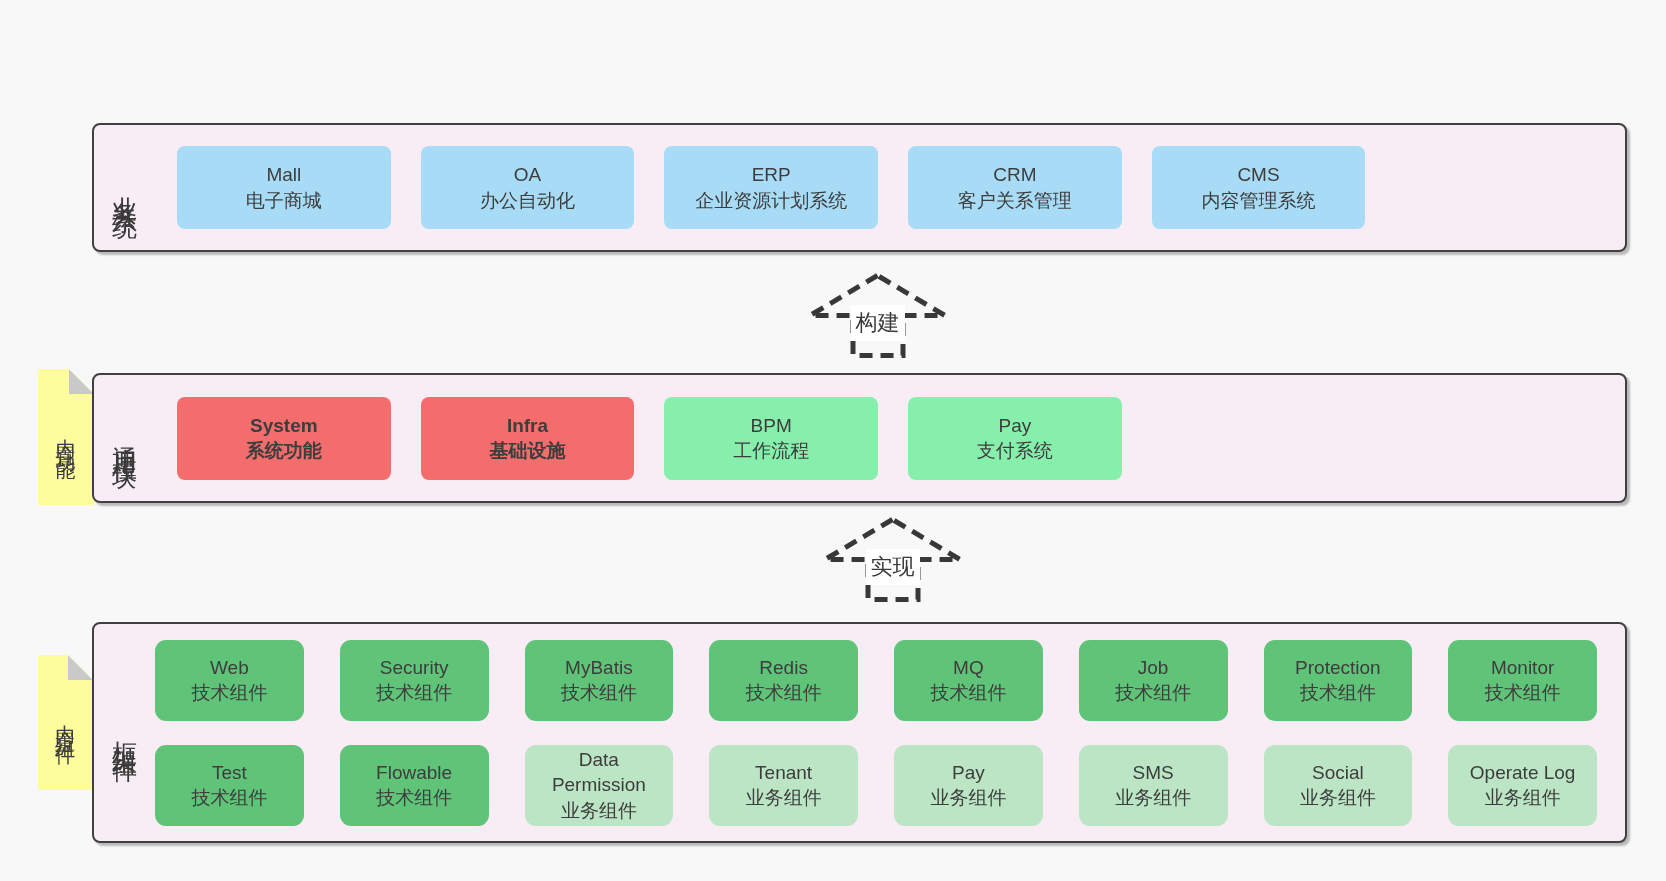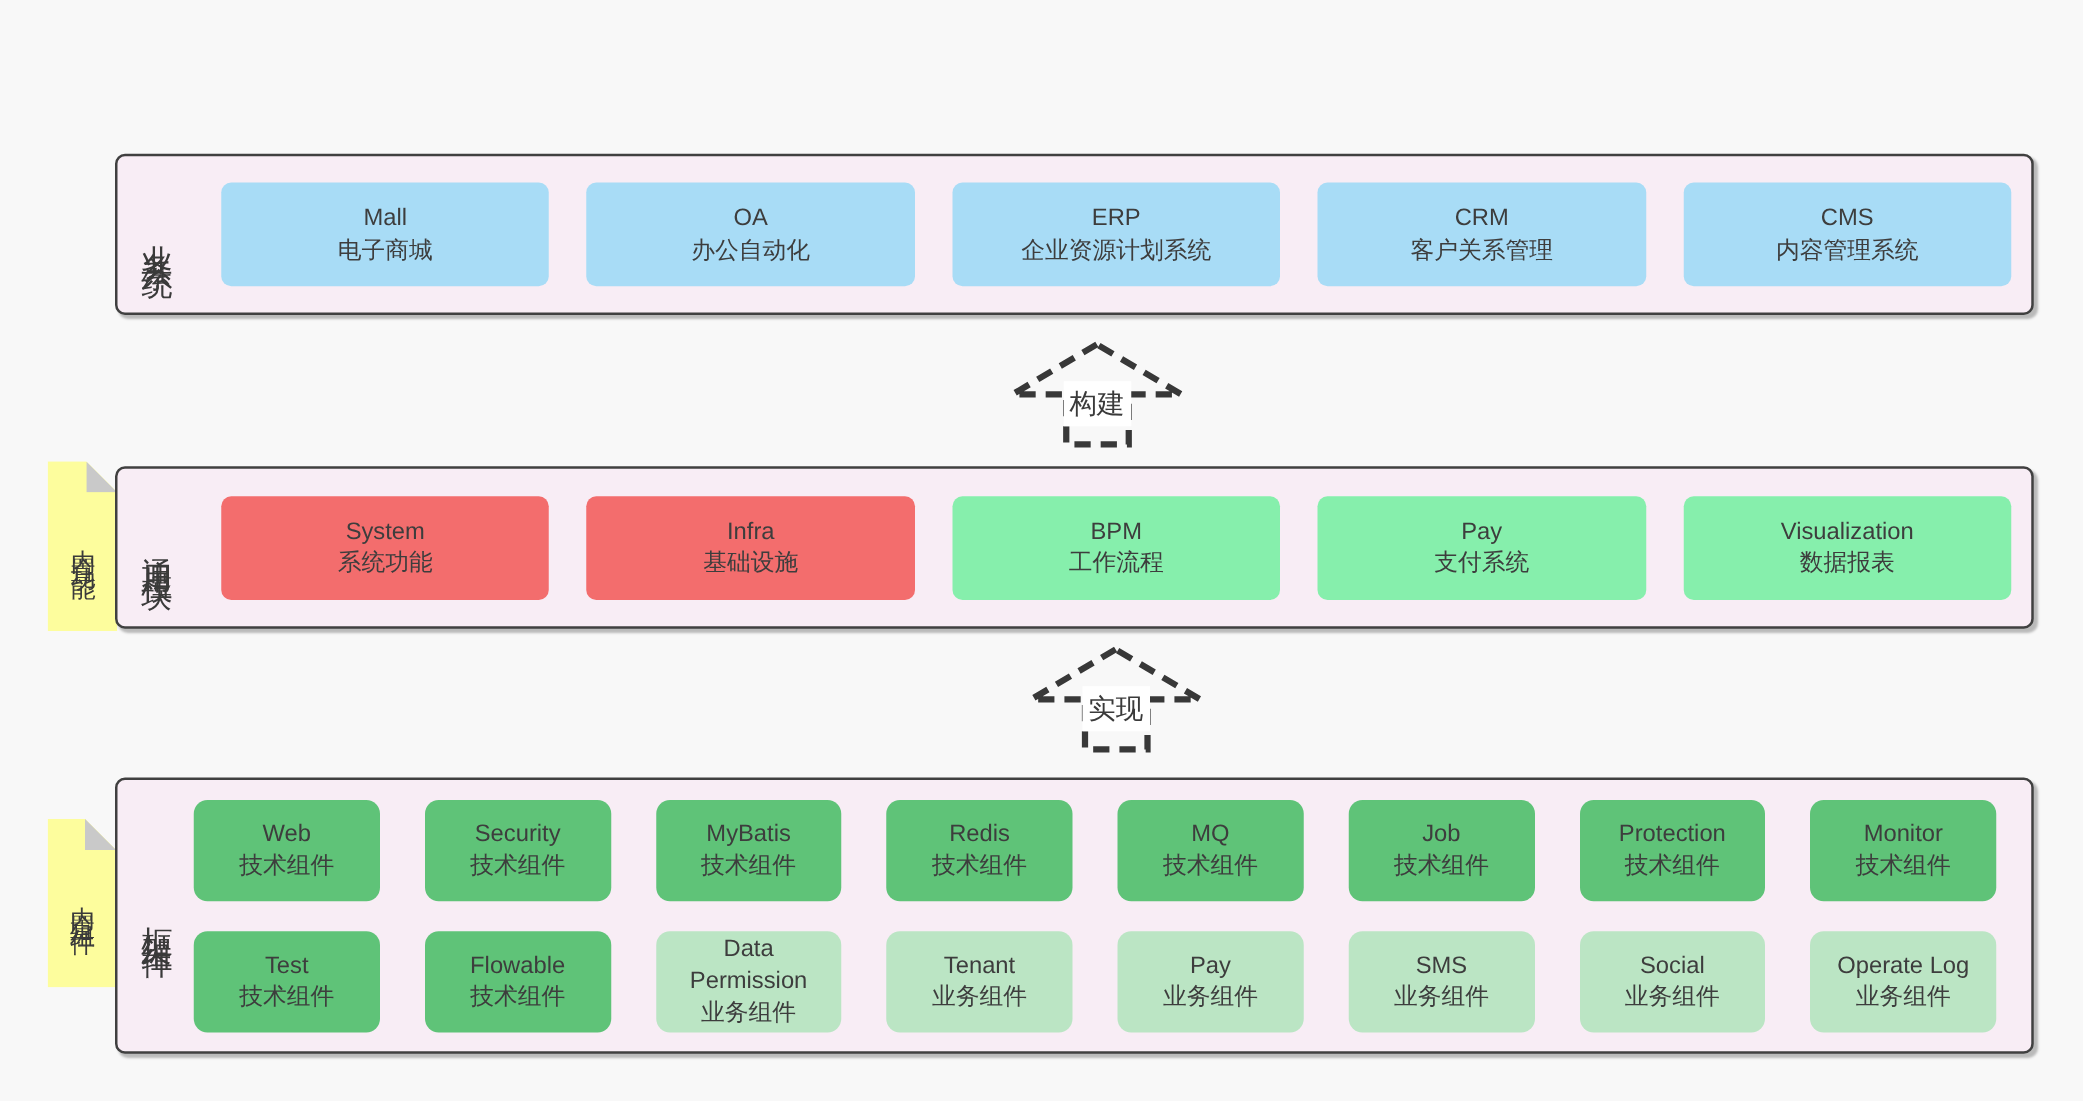--- a/index.html
+++ b/index.html
@@ -23,39 +23,39 @@
     display:flex; align-items:center; justify-content:center;
   }
   .vtext {
     writing-mode:vertical-lr; text-orientation:upright;
     letter-spacing:6px; line-height:1;
   }
   .side-label .vtext { font-size:25px; color:#3a3a3a; }
 
   .boxes6 {
     position:absolute; left:61px; right:16px; top:0; bottom:0;
-    display:grid; grid-template-columns:repeat(5,1fr); column-gap:30px;
+    display:grid; grid-template-columns:repeat(6,1fr); column-gap:30px;
     align-items:center;
     padding-left:22px;
   }
   .boxes8 {
     position:absolute; left:61px; right:28px; top:0; bottom:0;
     display:grid; grid-template-columns:repeat(8,1fr);
     column-gap:36px; row-gap:24px; align-content:center;
   }
 
   .box {
     border-radius:8px; display:flex; flex-direction:column;
     justify-content:center; align-items:center; text-align:center;
     padding:0 6px; font-size:19px; line-height:1.32; color:#3d3d3d;
   }
   .boxes6 .box { height:83px; }
   .boxes8 .box { height:81px;border-radius:11px; }
   .v-blue        { background:#a8dcf6; }
-  .v-red         { background:#f36d6d; }
+  .v-red         { background:#f36d6d;font-weight:bold; }
   .v-pink        { background:#86efac; }
   .v-green       { background:#5fc378; }
   .v-light_green { background:#bbe5c4; }
 
   
   .sticky-note {
     position:absolute; background:#fdfd9d; z-index:0;
     clip-path:polygon(0 0, calc(100% - 25px) 0, 100% 25px, 100% 100%, 0 100%);
     display:flex; align-items:center; justify-content:center;
   }
@@ -143,24 +143,20 @@
         <div>基础设施</div>
       </div>
       <div class="box v-pink">
         <div>BPM</div>
         <div>工作流程</div>
       </div>
       <div class="box v-pink">
         <div>Pay</div>
         <div>支付系统</div>
       </div>
-      <div class="box v-pink">
-        <div>Visualization</div>
-        <div>数据报表</div>
-      </div>
     </div>
   </div>
 
   <div class="arrow arrow-2">
     <svg viewBox="0 0 141 87">
       <path d="M 70.5 3.5 L 3 43.5 L 46 43.5 L 46 83.5 L 96 83.5 L 96 43.5 L 138 43.5 Z" fill="none" stroke="#383838" stroke-width="5" stroke-dasharray="13 8"></path>
     </svg>
     <div class="arrow-label">实现</div>
   </div>
 

